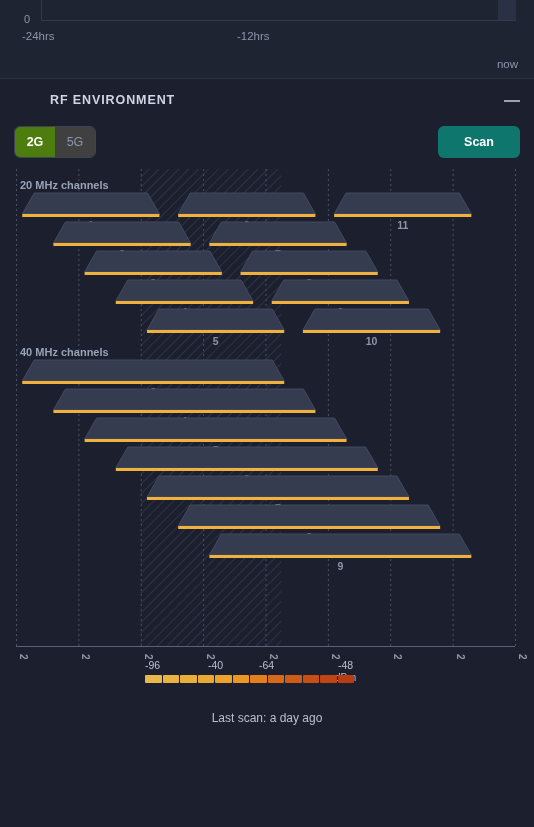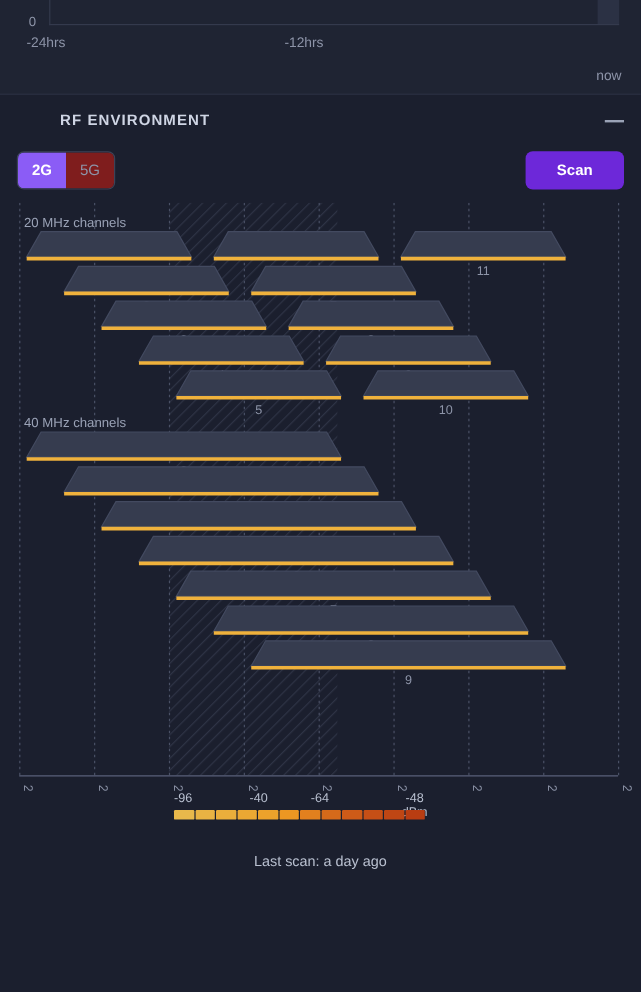--- a/index.html
+++ b/index.html
@@ -26,26 +26,26 @@
   
   .sect-head{position:relative;height:44px;}
   .sect-title{position:absolute;left:14px;top:14px;font-size:12.5px;letter-spacing:.9px;font-weight:bold;color:#cfd5e4;margin-left:36px;}
   .collapse{position:absolute;right:14px;top:17px;width:16px;height:10px;cursor:pointer;}
   .collapse i{position:absolute;left:0;top:4px;width:16px;height:2px;background:#9aa2b6;display:block;}
 
   
   .controls{position:relative;height:46px;}
   .segwrap{position:absolute;left:14px;top:3px;display:flex;border-radius:6px;overflow:hidden;border:1px solid #3c4considered;}
   .segwrap{border:1px solid #3c4357;}
-  .seg-btn{width:40px;height:30px;display:flex;align-items:center;justify-content:center;font-size:12.5px;cursor:pointer;color:#8d94a8;background:#7f1d1d;}
-  .seg-btn.active{background:#8b5cf6;color:#fff;font-weight:bold;}
-  .scan-btn{position:absolute;right:14px;top:3px;width:82px;height:32px;border-radius:6px;background:#6d28d9;color:#fff;font-size:12.5px;font-weight:bold;display:flex;align-items:center;justify-content:center;cursor:pointer;}
-
-  
-  .spectrum{position:relative;height:490px;}
+  .seg-btn{width:40px;height:30px;display:flex;align-items:center;justify-content:center;font-size:12.5px;cursor:pointer;color:#8d94a8;background:#404040;}
+  .seg-btn.active{background:#4d7c0f;color:#fff;font-weight:bold;}
+  .scan-btn{position:absolute;right:14px;top:3px;width:82px;height:32px;border-radius:6px;background:#0f766e;color:#fff;font-size:12.5px;font-weight:bold;display:flex;align-items:center;justify-content:center;cursor:pointer;}
+
+  
+  .spectrum{position:relative;height:490px;font-weight:bold;}
   #spec-svg{position:absolute;left:0;top:0;}
   .lbl{font-size:11px;fill:#9aa2b6;font-family:"Liberation Sans",sans-serif;}
   .chnum{font-size:10.5px;fill:#8d94a8;font-family:"Liberation Sans",sans-serif;text-anchor:middle;}
   .tick{font-size:10.5px;fill:#8d94a8;font-family:"Liberation Sans",sans-serif;}
 
   
   .legend{position:relative;height:60px;}
   .lg-labels{position:absolute;left:145px;top:0;width:212px;height:14px;text-align:center;}
   .lg-labels span{position:absolute;font-size:10.5px;color:#b9c0d0;}
   .lg-bar{position:absolute;left:145px;top:16px;display:flex;gap:1px;}

